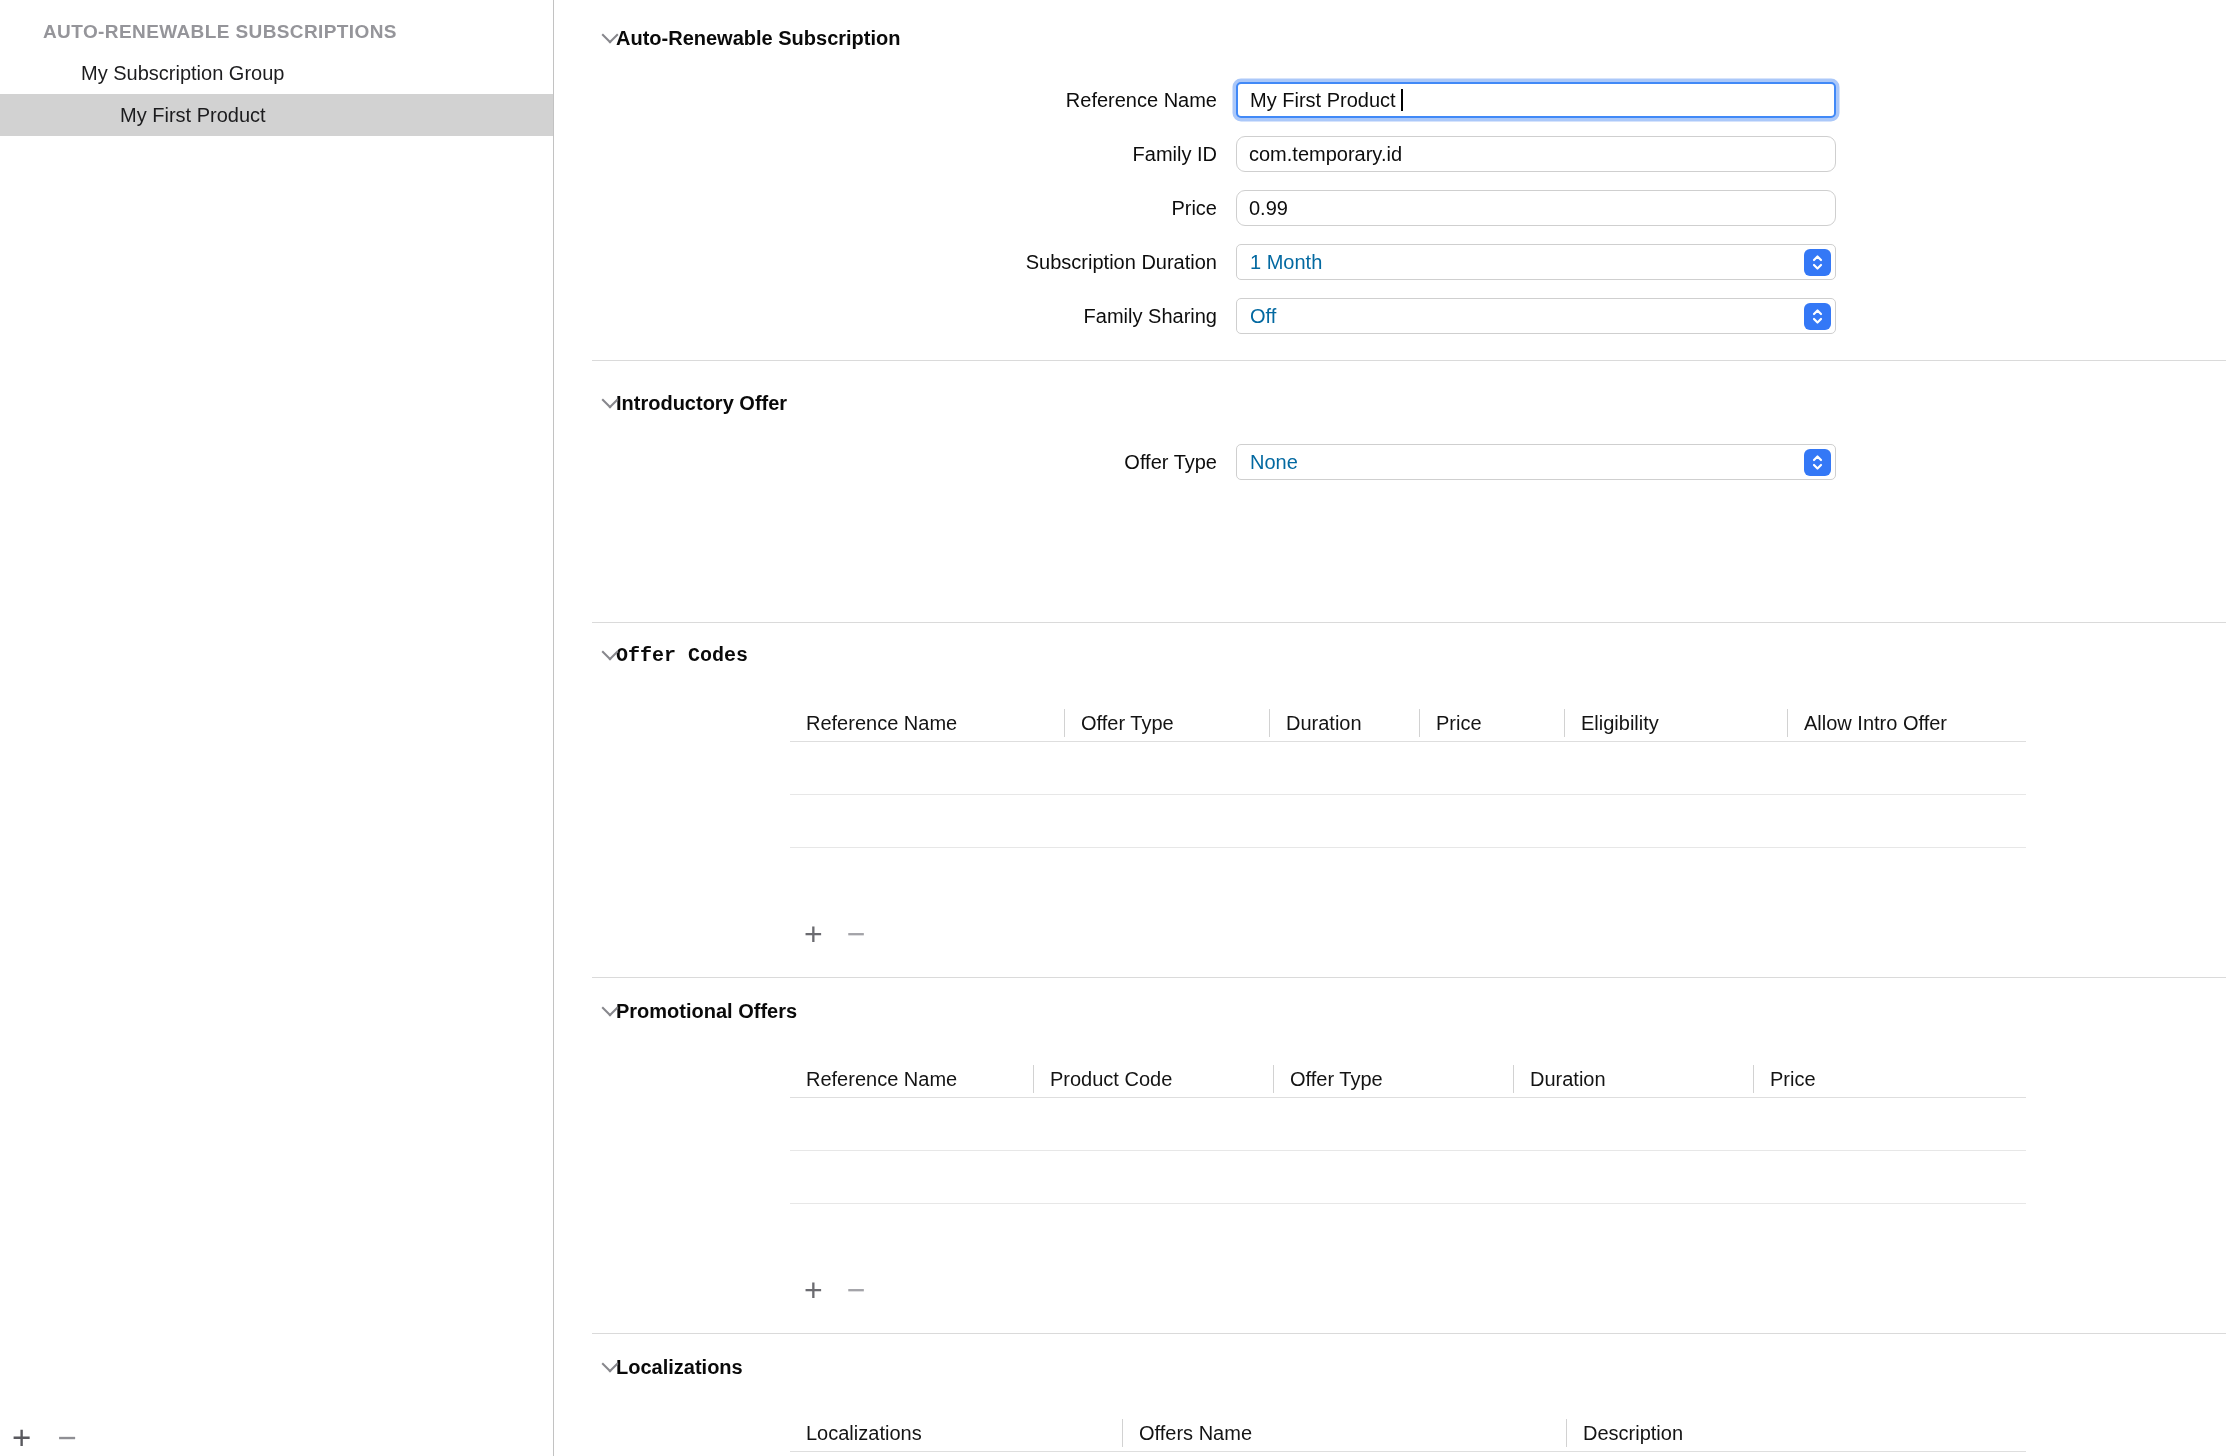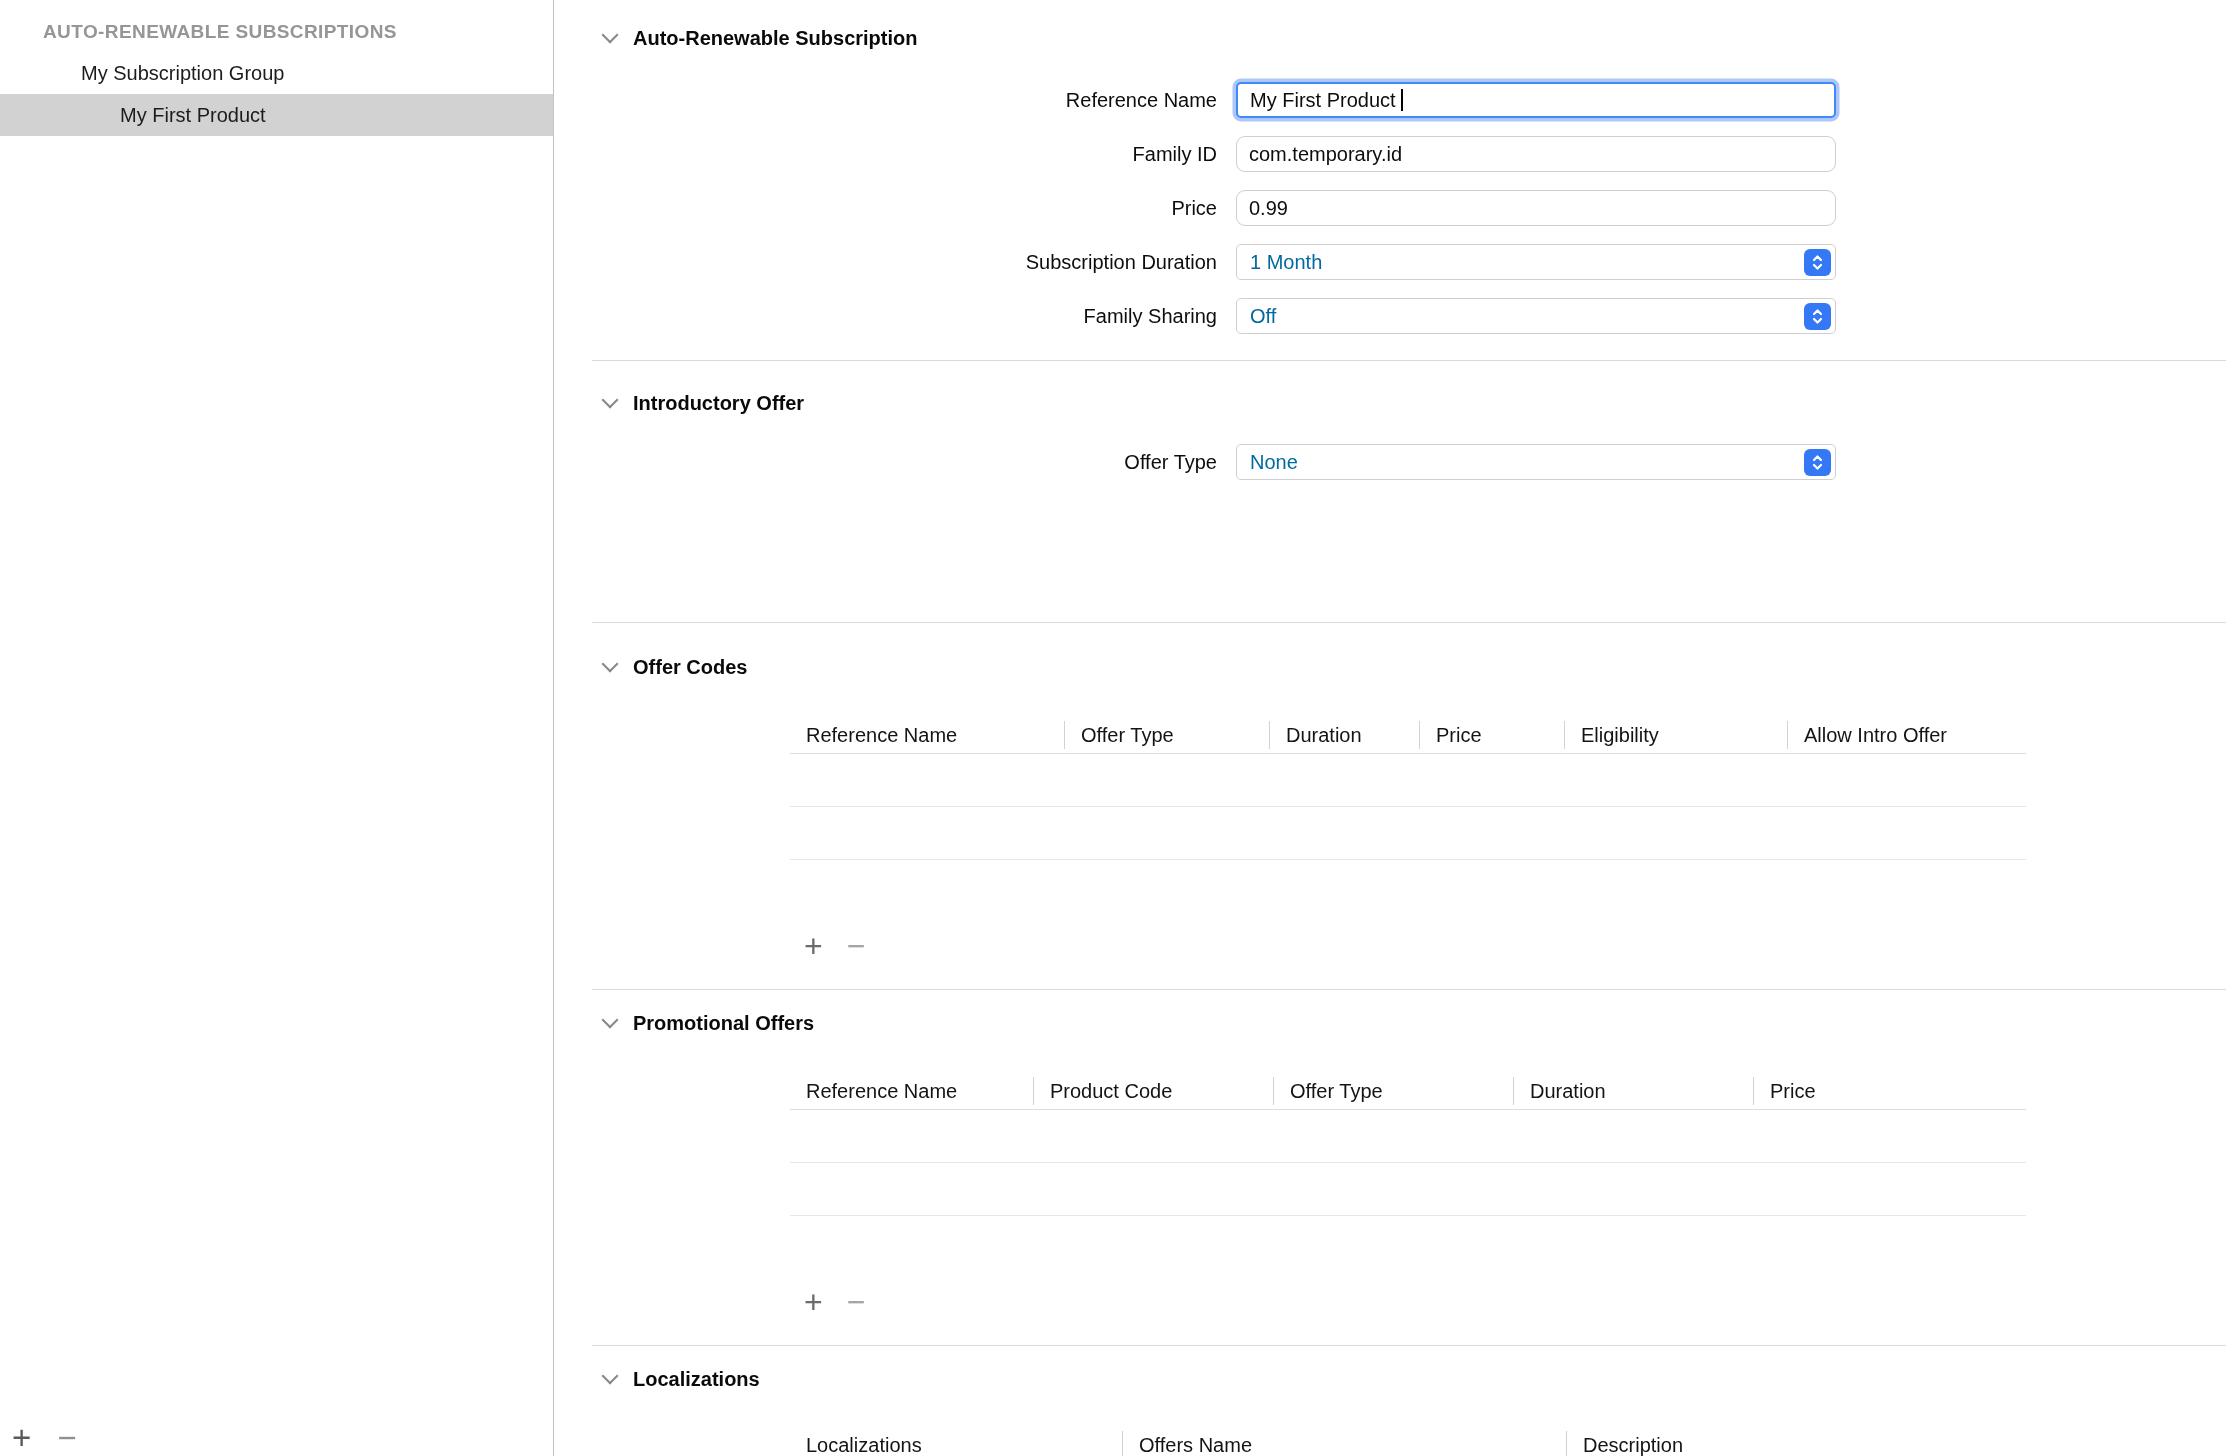--- a/index.html
+++ b/index.html
@@ -16,25 +16,25 @@
   .sidebar-item.level-1 { padding-left:81px; }
   .sidebar-item.level-2 { padding-left:120px; }
   .sidebar-item.selected { background:#d2d2d2; }
   .sidebar-actions { position:absolute; left:12px; bottom:0; display:flex; gap:26px; align-items:center; }
   .sidebar-actions span { line-height:36px; }
   .icon-plus  { font-size:33px; font-weight:300; color:#59595e; cursor:default; }
   .icon-minus { font-size:33px; font-weight:300; color:#8f8f94; cursor:default; }
 
   
   .content { flex:1; position:relative; }
-  .section-header { display:flex; align-items:center; height:32px; padding-left:50px; gap:17px; }
+  .section-header { display:flex; align-items:center; height:32px; padding-left:50px; gap:0; }
   .section-header h2 { font-size:20px; font-weight:700; color:#0a0a0a; }
   .chevron { width:12px; height:12px; border-left:2.5px solid #87878c; border-bottom:2.5px solid #87878c;
              transform:rotate(-45deg); margin-bottom:6px; flex:none; }
-  .sh-1 { margin-top:22px; } .sh-2 { margin-top:26px; } .sh-3 { margin-top:28px; }
+  .sh-1 { margin-top:22px; } .sh-2 { margin-top:26px; } .sh-3 { margin-top:16px;font-family:Liberation Mono, monospace; }
   .sh-4 { margin-top:17px; } .sh-5 { margin-top:17px; }
 
   .form { margin-top:28px; }
   .form.intro { margin-top:25px; }
   .form-row { display:flex; align-items:center; height:36px; margin-bottom:18px; }
   .form-label { flex:none; width:663px; text-align:right; font-size:20px; color:#0d0d0d; white-space:nowrap; }
 
   .input-wrap { position:relative; margin-left:19px; }
   .text-field { display:block; width:600px; height:36px; border:1px solid #cfcfcf; border-radius:9px;
                 background:#fff; font-size:20px; color:#0d0d0d; padding:0 12px;

